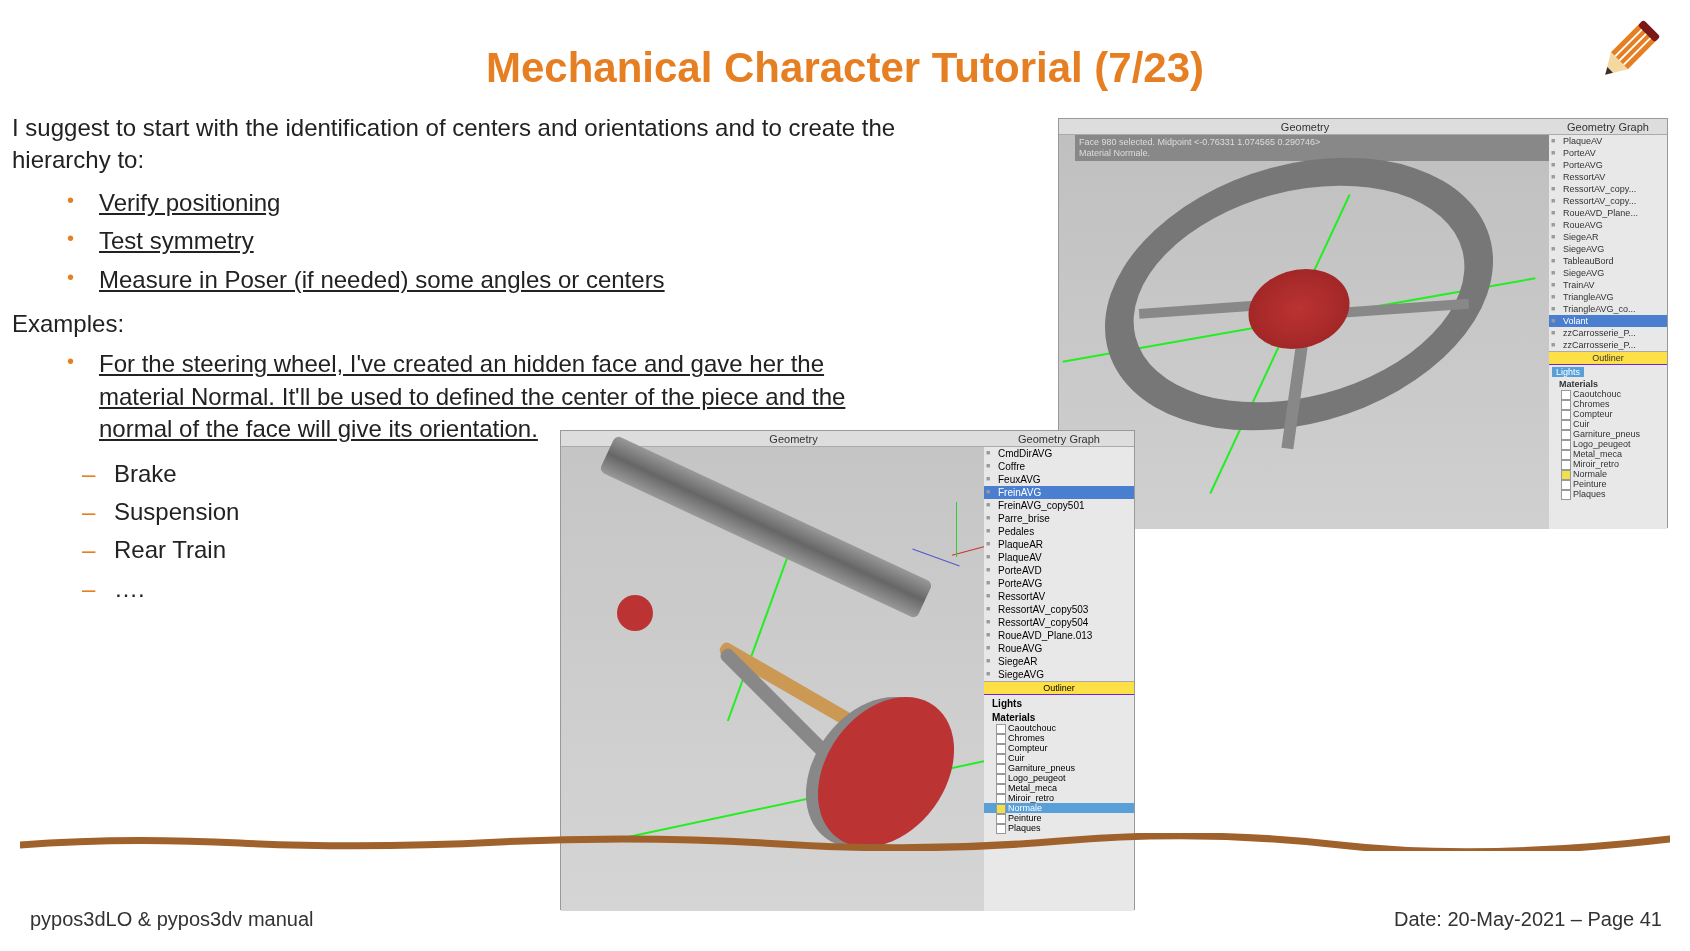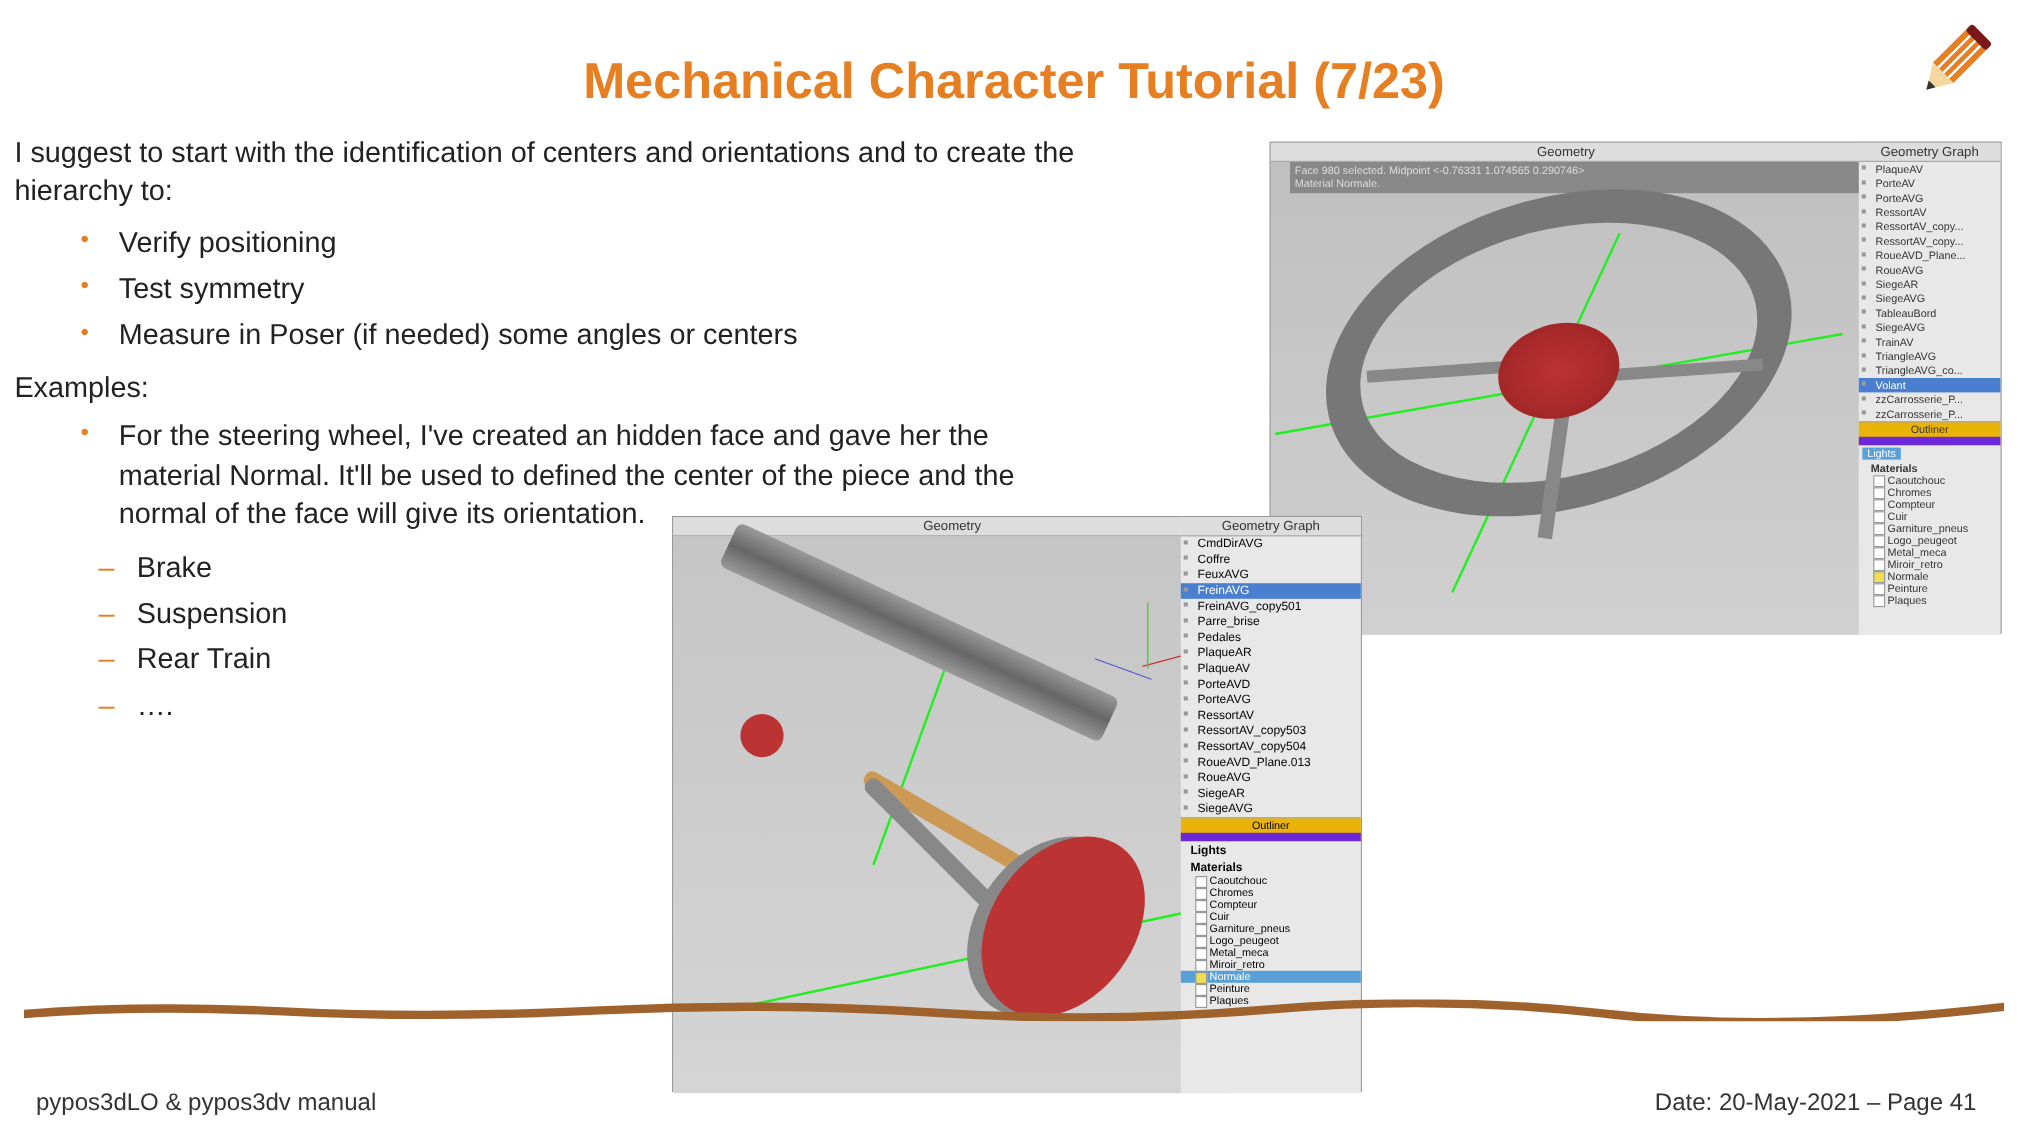--- a/index.html
+++ b/index.html
@@ -37,20 +37,21 @@
   .intro { margin-bottom: 10px; }
   ul.main-bullets {
     list-style: none;
     padding-left: 55px;
     margin-bottom: 12px;
   }
   ul.main-bullets > li {
     position: relative;
     padding-left: 32px;
     margin-bottom: 6px;
+    text-decoration: underline;
   }
   ul.main-bullets > li::before {
     content: "•";
     color: #e67e22;
     position: absolute;
     left: 0;
     font-size: 20px;
   }
   .examples-heading {
     font-weight: normal;
@@ -120,26 +121,26 @@
   .obj-item::before {
     content: "■";
     color: #999;
     position: absolute;
     left: 2px;
     font-size: 7px;
     top: 2px;
   }
   .obj-item.selected { background: #4a7fd0; color: #fff; }
   .outliner-hdr {
-    background: #eab308;
+    background: #fde047;
     text-align: center;
     font-size: 9px;
     padding: 1px 0;
     border-top: 1px solid #aaa;
-    border-bottom: 7px solid #6d28d9;
+    border-bottom: 1px solid #6d28d9;
   }
   .lights-tag {
     display: inline-block;
     background: #5aa0d8;
     color: #fff;
     font-size: 9px;
     padding: 0 4px;
     margin: 2px 3px;
   }
   .mat-item {
@@ -174,21 +175,21 @@
     position: absolute;
     bottom: 100px;
     left: 20px;
     right: 20px;
     height: 18px;
   }
   .footer {
     position: absolute;
     bottom: 20px;
     left: 30px;
-    right: 43px;
+    right: 28px;
     font-size: 20px;
     color: #333;
     display: flex;
     justify-content: space-between;
   }
   
   .wheel-ring {
     position: absolute;
     width: 380px; height: 270px;
     border: 28px solid #777;

